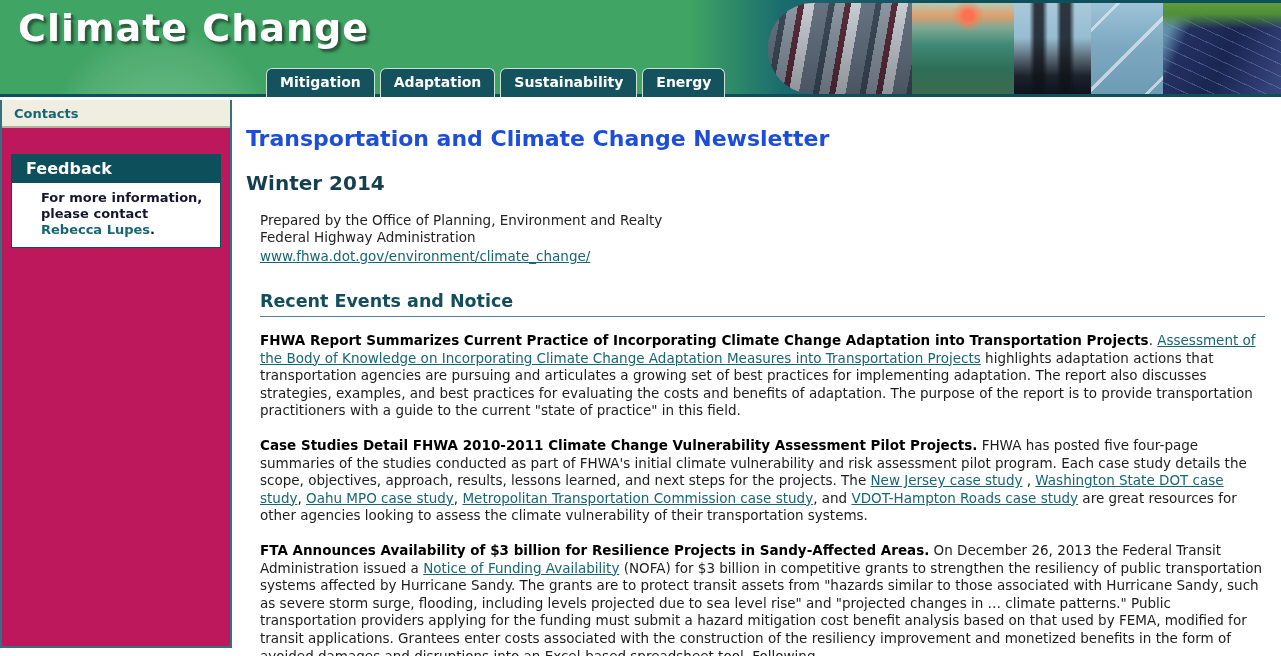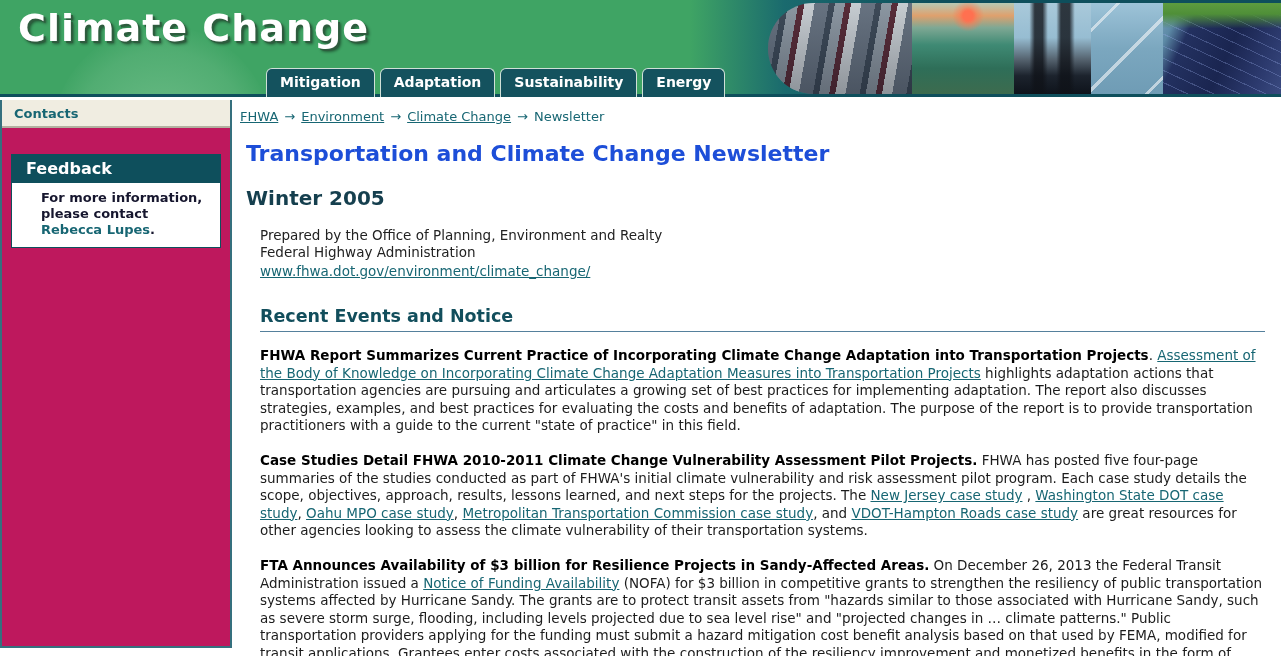--- a/index.html
+++ b/index.html
@@ -114,24 +114,23 @@
 
 <div class="sidebar">
   <a class="contacts-row">Contacts</a>
   <div class="feedback-box">
     <div class="feedback-head">Feedback</div>
     <div class="feedback-body"><span>For more information, please contact </span><a class="contact-link">Rebecca Lupes</a><span>.</span></div>
   </div>
 </div>
 
 <div class="main">
-  <div class="breadcrumb"><a>FHWA</a><span class="crumb-sep">→</span><a>Environment</a><span class="crumb-sep">→</span><a>Climate Change</a><span class="crumb-sep">→</span><span class="crumb-current">Newsletter</span></div>
 
   <h1 class="page-title">Transportation and Climate Change Newsletter</h1>
-  <h2 class="edition">Winter 2005</h2>
+  <h2 class="edition">Winter 2014</h2>
 
   <div class="inner">
     <div class="prepared">
       <div>Prepared by the Office of Planning, Environment and Realty</div>
       <div>Federal Highway Administration</div>
     </div>
     <div class="site-link-row"><a class="site-link">www.fhwa.dot.gov/environment/climate_change/</a></div>
 
     <h3 class="section-heading">Recent Events and Notice</h3>
     <hr class="rule">

